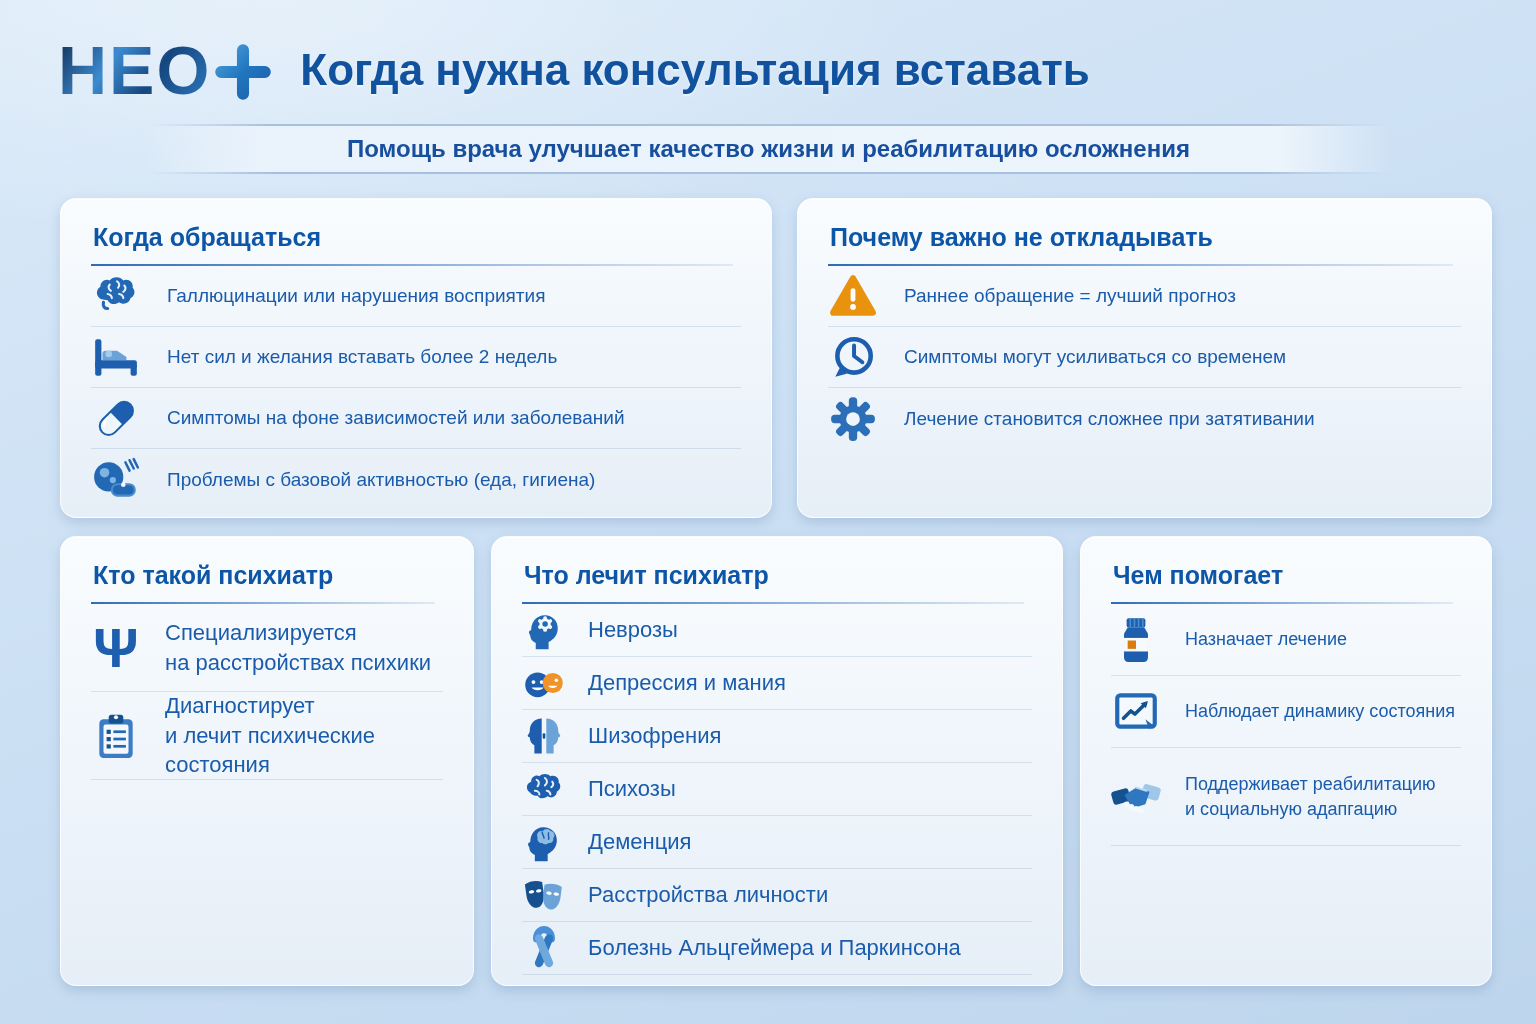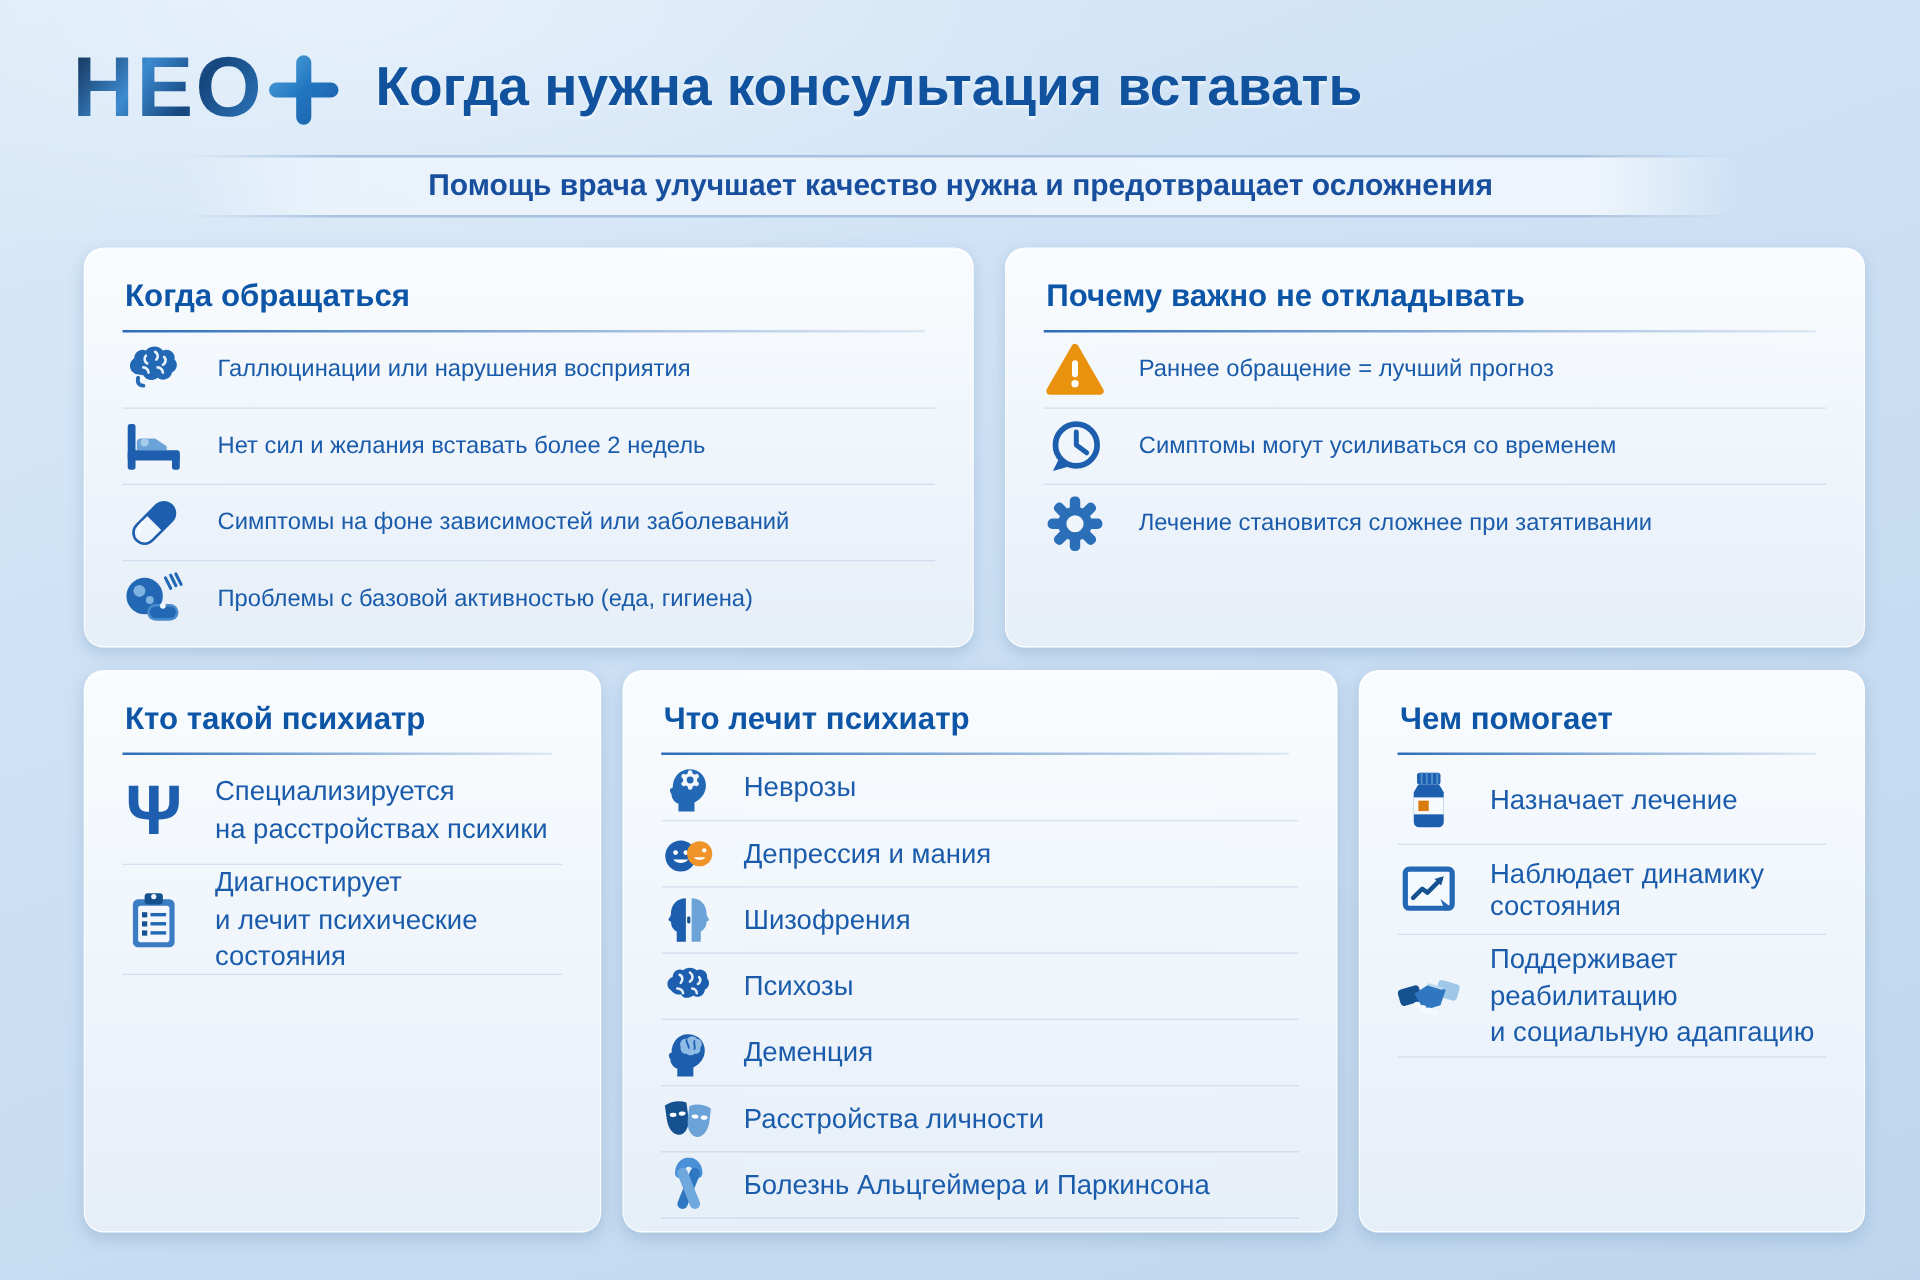--- a/index.html
+++ b/index.html
@@ -16,21 +16,21 @@
   .logo-plus svg{width:58px;height:58px;display:block;margin-top:4px;}
   .title{margin:0;font-size:44px;font-weight:700;color:#11529f;text-shadow:0 2px 2px rgba(255,255,255,.55);}
   .subtitle-band{position:relative;margin:12px 145px 0 146px;height:50px;
     display:flex;align-items:center;justify-content:center;
     background:linear-gradient(90deg,rgba(234,243,252,0) 0%,rgba(234,243,252,.96) 9%,rgba(238,245,252,.96) 91%,rgba(234,243,252,0) 100%);}
   .subtitle-band::before,.subtitle-band::after{content:"";position:absolute;left:0;right:0;height:2px;
     background:linear-gradient(90deg,rgba(122,158,204,0) 0%,rgba(122,158,204,.6) 10%,rgba(122,158,204,.6) 90%,rgba(122,158,204,0) 100%);}
   .subtitle-band::before{top:0;}
   .subtitle-band::after{bottom:0;}
   .subtitle{margin:0;font-size:24px;font-weight:700;color:#174f9e;}
-  .grid{padding:0 44px 0 44px;margin-left:23px;}
+  .grid{padding:0 44px 0 60px;}
   .row{display:flex;}
   .row1{margin-top:24px;gap:25px;}
   .row2{margin-top:18px;gap:17px;}
   .card{box-sizing:border-box;border-radius:16px;padding:20px 30px 8px 30px;
     background:linear-gradient(180deg,#f9fcfe 0%,#eff5fb 52%,#e6eef7 100%);
     box-shadow:0 5px 12px rgba(103,138,178,.30), inset 0 1px 0 rgba(255,255,255,.9);
     border:1px solid rgba(255,255,255,.75);}
   .card-when{width:712px;height:320px;}
   .card-why{flex:1;height:320px;}
   .card-who{width:414px;height:450px;}
@@ -48,21 +48,21 @@
   .item-text{font-size:19px;color:#1a5cab;}
   .tline{display:block;line-height:1.35;}
   .card-who .item{height:88px;gap:24px;}
   .card-who .item-text{font-size:22px;}
   .card-treats .item{height:53px;gap:22px;}
   .card-treats .item-icon{width:44px;height:44px;flex:0 0 44px;}
   .card-treats .item-icon svg{width:44px;height:44px;}
   .card-treats .item-text{font-size:22px;}
   .card-helps .item{height:72px;gap:24px;}
   .card-helps .item.two-line{height:98px;}
-  .card-helps .item-text{font-size:22px;}
+  .card-helps .item-text{font-size:18px;}
   .psi{font-size:56px;font-weight:700;color:#1d5fae;line-height:1;}
 </style>
 </head>
 <body>
 
 <div class="page">
 
   <header class="header">
     <div class="logo">
       <span class="logo-text">НЕО</span>
@@ -76,21 +76,21 @@
             </linearGradient>
           </defs>
           <path d="M19 6a5 5 0 0 1 10 0v13h13a5 5 0 0 1 0 10H29v13a5 5 0 0 1-10 0V29H6a5 5 0 0 1 0-10h13z" fill="url(#plusg)"></path>
         </svg>
       </span>
     </div>
     <h1 class="title">Когда нужна консультация вставать</h1>
   </header>
 
   <div class="subtitle-band">
-    <p class="subtitle">Помощь врача улучшает качество нужна и предотвращает осложнения</p>
+    <p class="subtitle">Помощь врача улучшает качество жизни и реабилитацию осложнения</p>
   </div>
 
   <main class="grid">
 
     <div class="row row1">
 
       <section class="card card-when">
         <h2 class="card-title">Когда обращаться</h2>
         <ul class="items">
           <li class="item">

